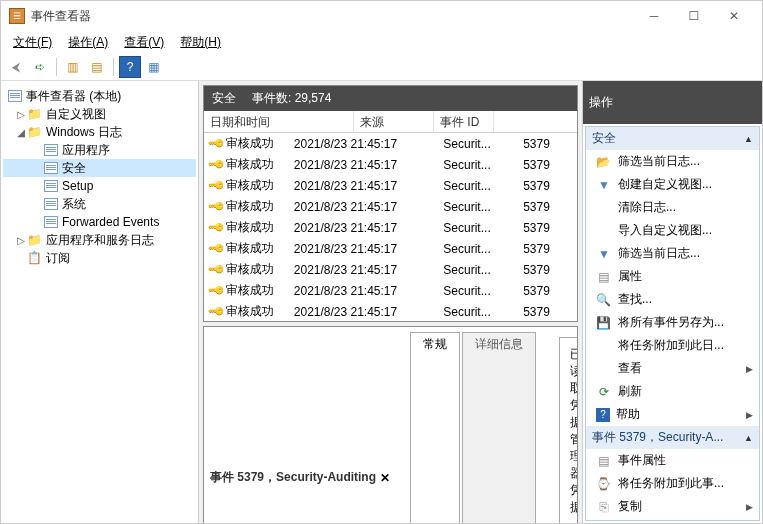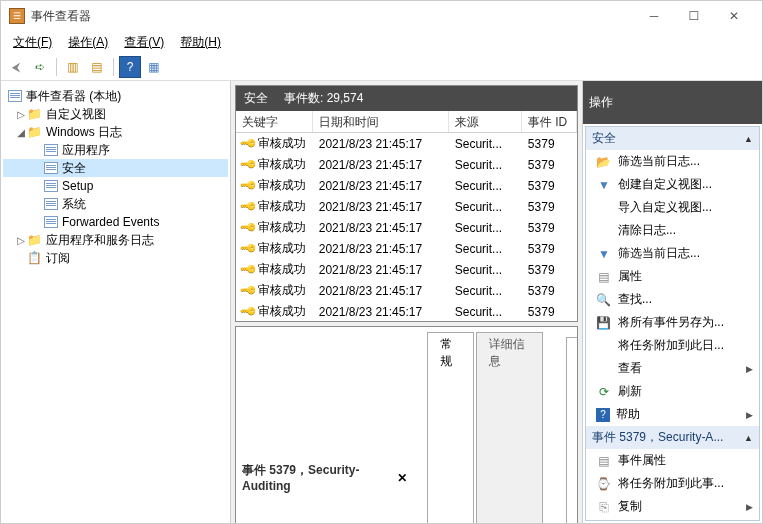--- a/index.html
+++ b/index.html
@@ -17,21 +17,21 @@
 
 
 .toolbar { height: 28px; display: flex; align-items: center; padding: 0 4px; border-bottom: 1px solid #ddd; gap: 2px; }
 .tbtn { width: 22px; height: 22px; display: flex; align-items: center; justify-content: center; border: 1px solid transparent; }
 .tsep { width: 1px; height: 18px; background: #ccc; margin: 0 3px; }
 
 
 .main { flex: 1; display: flex; overflow: hidden; }
 
 
-.tree { width: 230px; border-right: 1px solid #ccc; padding: 6px 2px; overflow: auto; background: #fff; }
+.tree { width: 198px; border-right: 1px solid #ccc; padding: 6px 2px; overflow: auto; background: #fff; }
 .tree-row { display: flex; align-items: center; height: 18px; padding-left: 4px; white-space: nowrap; }
 .tree-row.sel { background: #cce8ff; }
 .twisty { width: 12px; text-align: center; color: #666; font-size: 10px; }
 .ticon { width: 16px; height: 14px; margin-right: 3px; display: inline-flex; align-items: center; justify-content: center; }
 .folder-closed { color: #d9a13b; }
 .log-icon { width: 14px; height: 12px; background: #fff; border: 1px solid #7a9ec9; position: relative; }
 .log-icon::before { content: ""; position: absolute; left: 1px; right: 1px; top: 2px; height: 1px; background: #7a9ec9; box-shadow: 0 2px 0 #7a9ec9, 0 4px 0 #7a9ec9; }
 
 
 .center { flex: 1; display: flex; flex-direction: column; background: #f0f0f0; padding: 4px; gap: 4px; overflow: hidden; }
@@ -167,21 +167,20 @@
   <div class="center">
     <div class="listpanel">
       <div class="listheader">
         <span>安全</span>
         <span>
           <span>事件数:</span>
           <span>29,574</span>
         </span>
       </div>
       <div class="cols">
-        <div class="col c1">关键字</div>
         <div class="col c2">日期和时间</div>
         <div class="col c3">来源</div>
         <div class="col c4">事件 ID</div>
       </div>
       <div class="rows" id="rows">
           <div class="row">
             <div class="cell c1">
               <span class="key-icon">🔑</span>
               <span>审核成功</span>
             </div>
@@ -293,25 +292,25 @@
       <div class="act-item">
           <span class="act-icon" style="color:#d9a13b">📂</span>
           <span>筛选当前日志...</span>
         </div>
       <div class="act-item">
           <span class="act-icon" style="color:#4a80c0">▼</span>
           <span>创建自定义视图...</span>
         </div>
       <div class="act-item">
           <span class="act-icon"></span>
+          <span>清除日志...</span>
+        </div>
+      <div class="act-item">
+          <span class="act-icon"></span>
           <span>导入自定义视图...</span>
-        </div>
-      <div class="act-item">
-          <span class="act-icon"></span>
-          <span>清除日志...</span>
         </div>
       <div class="act-item">
           <span class="act-icon" style="color:#4a80c0">▼</span>
           <span>筛选当前日志...</span>
         </div>
       <div class="act-item">
           <span class="act-icon" style="color:#888">▤</span>
           <span>属性</span>
         </div>
       <div class="act-item">

